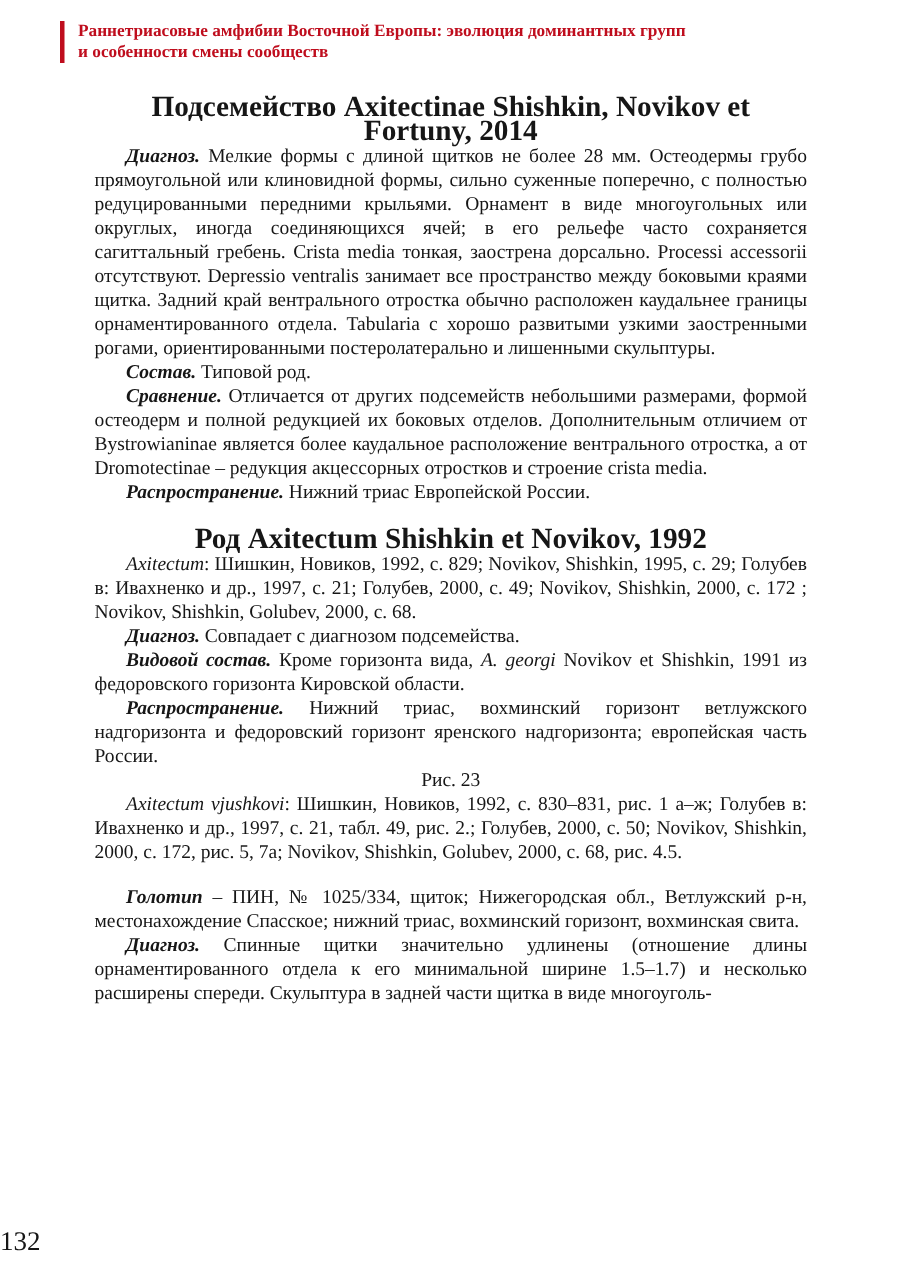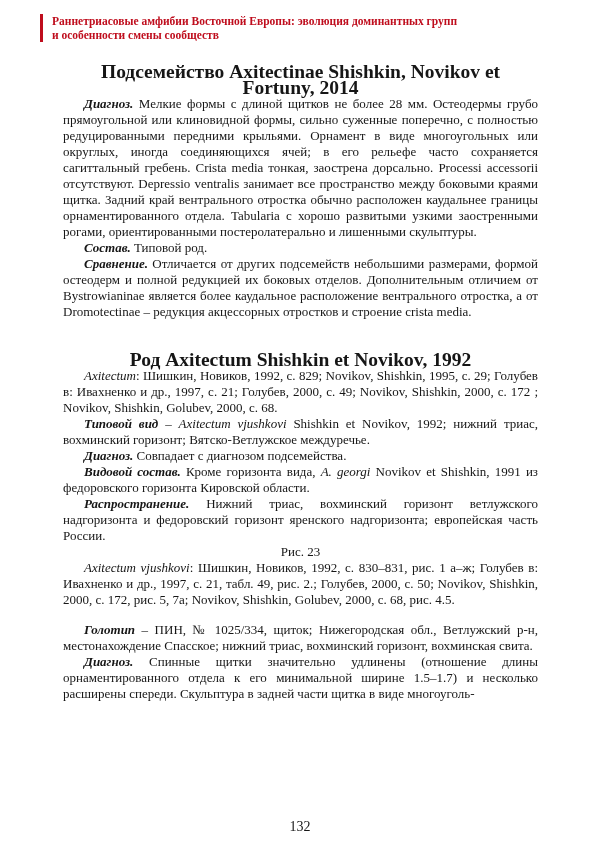--- a/index.html
+++ b/index.html
@@ -35,38 +35,38 @@
   }
   .header-text {
     padding-left: 9px;
     color: var(--accent, #bf0d1d);
   }
   .content { margin-top: 22px; }
   .block { margin: 0; }
   .heading {
     text-align: center;
     font-weight: bold;
-    margin-top: 32px;
+    margin-top: 16px;
   }
   .heading:first-child { margin-top: 0; text-align: center; }
   .center { text-align: center; }
   .para {
     text-align: justify;
     text-indent: 21px;
   }
   .gap { margin-top: 14px; }
   .s-bi { font-weight: bold; font-style: italic; }
   .s-i  { font-style: italic; }
   .page-footer {
     position: absolute;
     left: 0;
     right: 0;
     bottom: 20px;
-    text-align: center;
-    font-size: 14px;
+    text-align: left;
+    font-size: 18px;
     color: #161616;
   }
 </style>
 </head>
 <body>
 
 <div class="page">
 
   <header class="running-header">
     <div class="accent-bar"></div>
@@ -74,23 +74,23 @@
       <div>Раннетриасовые амфибии Восточной Европы: эволюция доминантных групп</div>
       <div>и особенности смены сообществ</div>
     </div>
   </header>
 
   <main class="content">
       <h2 class="block heading"><span class="s-n">Подсемейство Axitectinae Shishkin, Novikov et Fortuny, 2014</span></h2>
       <p class="block para"><span class="s-bi">Диагноз.</span><span class="s-n"> Мелкие формы с длиной щитков не более 28 мм. Остеодермы грубо прямоугольной или клиновидной формы, сильно суженные поперечно, с полностью редуцированными передними крыльями. Орнамент в виде многоугольных или округлых, иногда соединяющихся ячей; в его рельефе часто сохраняется сагиттальный гребень. Crista media тонкая, заострена дорсально. Processi accessorii отсутствуют. Depressio ventralis занимает все пространство между боковыми краями щитка. Задний край вентрального отростка обычно расположен каудальнее границы орнаментированного отдела. Tabularia с хорошо развитыми узкими заостренными рогами, ориентированными постеролатерально и лишенными скульптуры.</span></p>
       <p class="block para"><span class="s-bi">Состав.</span><span class="s-n"> Типовой род.</span></p>
       <p class="block para"><span class="s-bi">Сравнение.</span><span class="s-n"> Отличается от других подсемейств небольшими размерами, формой остеодерм и полной редукцией их боковых отделов. Дополнительным отличием от Bystrowianinae является более каудальное расположение вентрального отростка, а от Dromotectinae – редукция акцессорных отростков и строение crista media.</span></p>
+      <p class="block para"><span class="s-bi">Распространение.</span><span class="s-n"> Нижний триас Европейской России.</span></p>
       <h2 class="block heading"><span class="s-n">Род Axitectum Shishkin et Novikov, 1992</span></h2>
       <p class="block para"><span class="s-i">Axitectum</span><span class="s-n">: Шишкин, Новиков, 1992, с. 829; Novikov, Shishkin, 1995, с. 29; Голубев в: Ивахненко и др., 1997, с. 21; Голубев, 2000, с. 49; Novikov, Shishkin, 2000, с. 172 ; Novikov, Shishkin, Golubev, 2000, с. 68.</span></p>
-      <p class="block para"><span class="s-bi">Типовой вид</span><span class="s-n"> – </span><span class="s-i">Axitectum vjushkovi</span><span class="s-n"> Shishkin et Novikov, 1992; нижний триас, вохминский горизонт; Вятско-Ветлужское междуречье.</span></p>
       <p class="block para"><span class="s-bi">Диагноз.</span><span class="s-n"> Совпадает с диагнозом подсемейства.</span></p>
       <p class="block para"><span class="s-bi">Видовой состав.</span><span class="s-n"> Кроме горизонта вида, </span><span class="s-i">A. georgi</span><span class="s-n"> Novikov et Shishkin, 1991 из федоровского горизонта Кировской области.</span></p>
       <p class="block para"><span class="s-bi">Распространение.</span><span class="s-n"> Нижний триас, вохминский горизонт ветлужского надгоризонта и федоровский горизонт яренского надгоризонта; европейская часть России.</span></p>
       <p class="block center"><span class="s-n">Рис. 23</span></p>
       <p class="block para"><span class="s-i">Axitectum vjushkovi</span><span class="s-n">: Шишкин, Новиков, 1992, с. 830–831, рис. 1 а–ж; Голубев в: Ивахненко и др., 1997, с. 21, табл. 49, рис. 2.; Голубев, 2000, с. 50; Novikov, Shishkin, 2000, с. 172, рис. 5, 7а; Novikov, Shishkin, Golubev, 2000, с. 68, рис. 4.5.</span></p>
       <p class="block para gap"><span class="s-bi">Голотип</span><span class="s-n"> – ПИН, № 1025/334, щиток; Нижегородская обл., Ветлужский р-н, местонахождение Спасское; нижний триас, вохминский горизонт, вохминская свита.</span></p>
       <p class="block para"><span class="s-bi">Диагноз.</span><span class="s-n"> Спинные щитки значительно удлинены (отношение длины орнаментированного отдела к его минимальной ширине 1.5–1.7) и несколько расширены спереди. Скульптура в задней части щитка в виде многоуголь-</span></p>
     </main>
 
   <footer class="page-footer">

